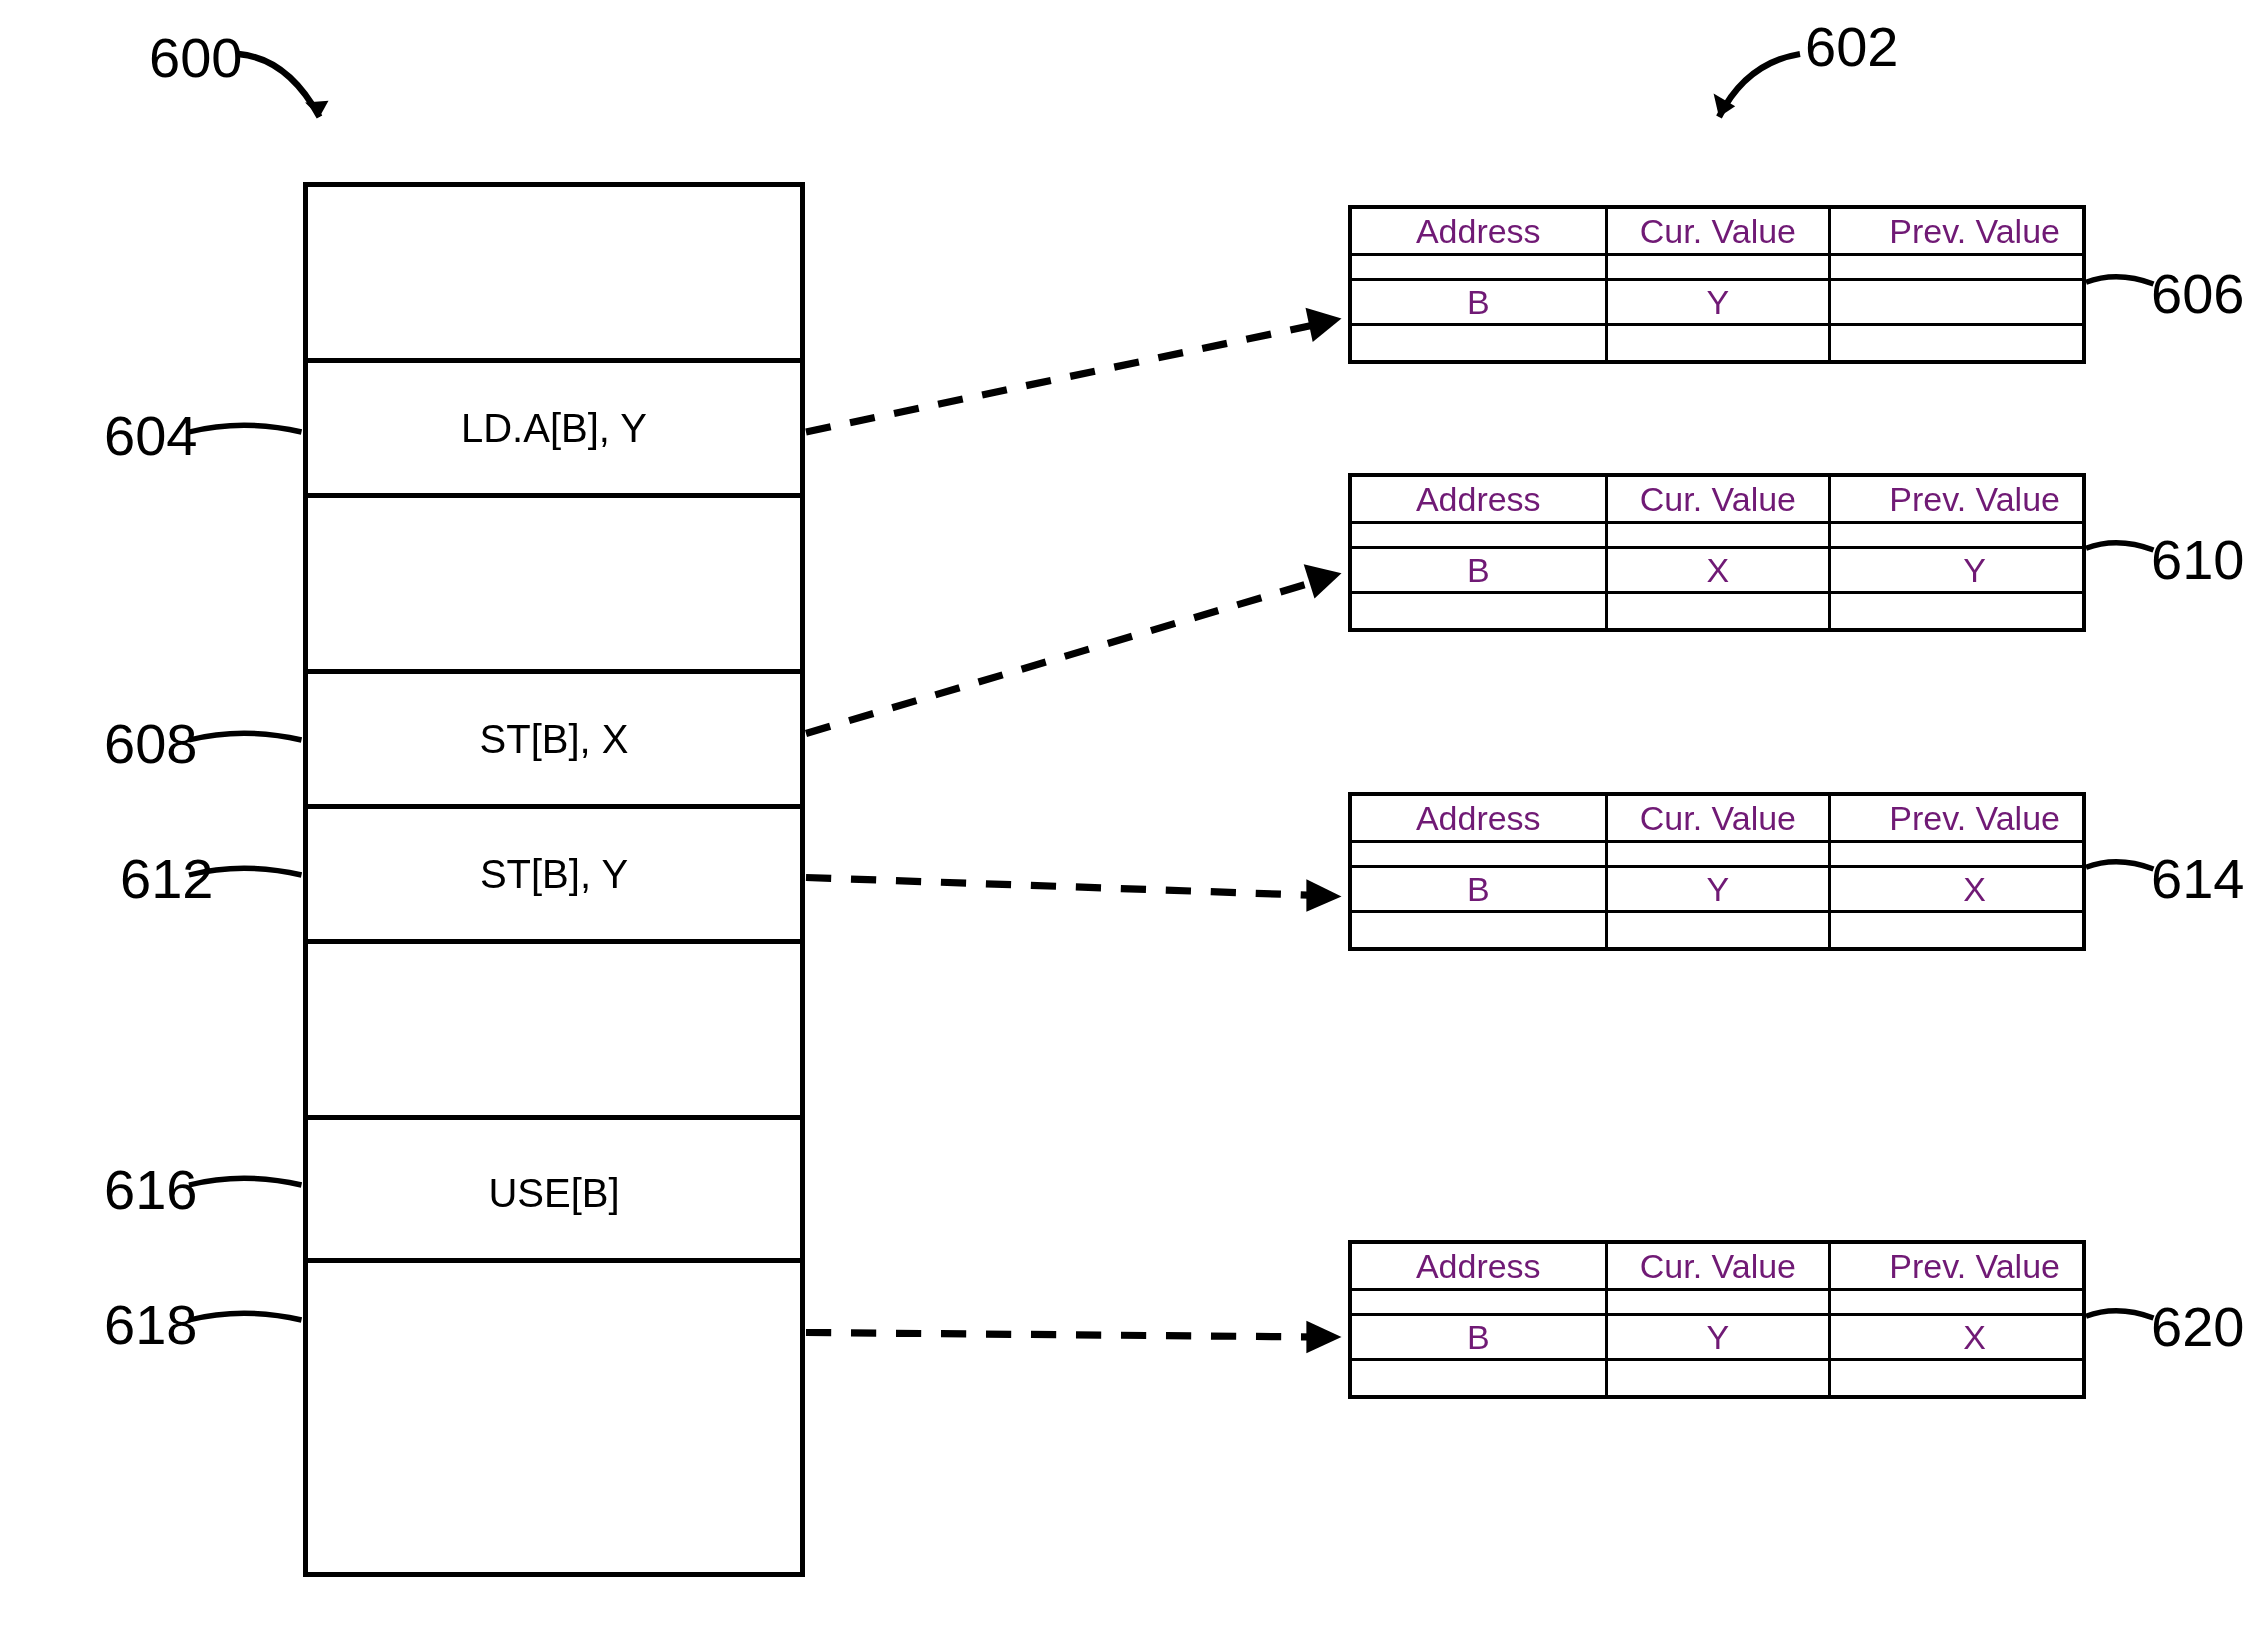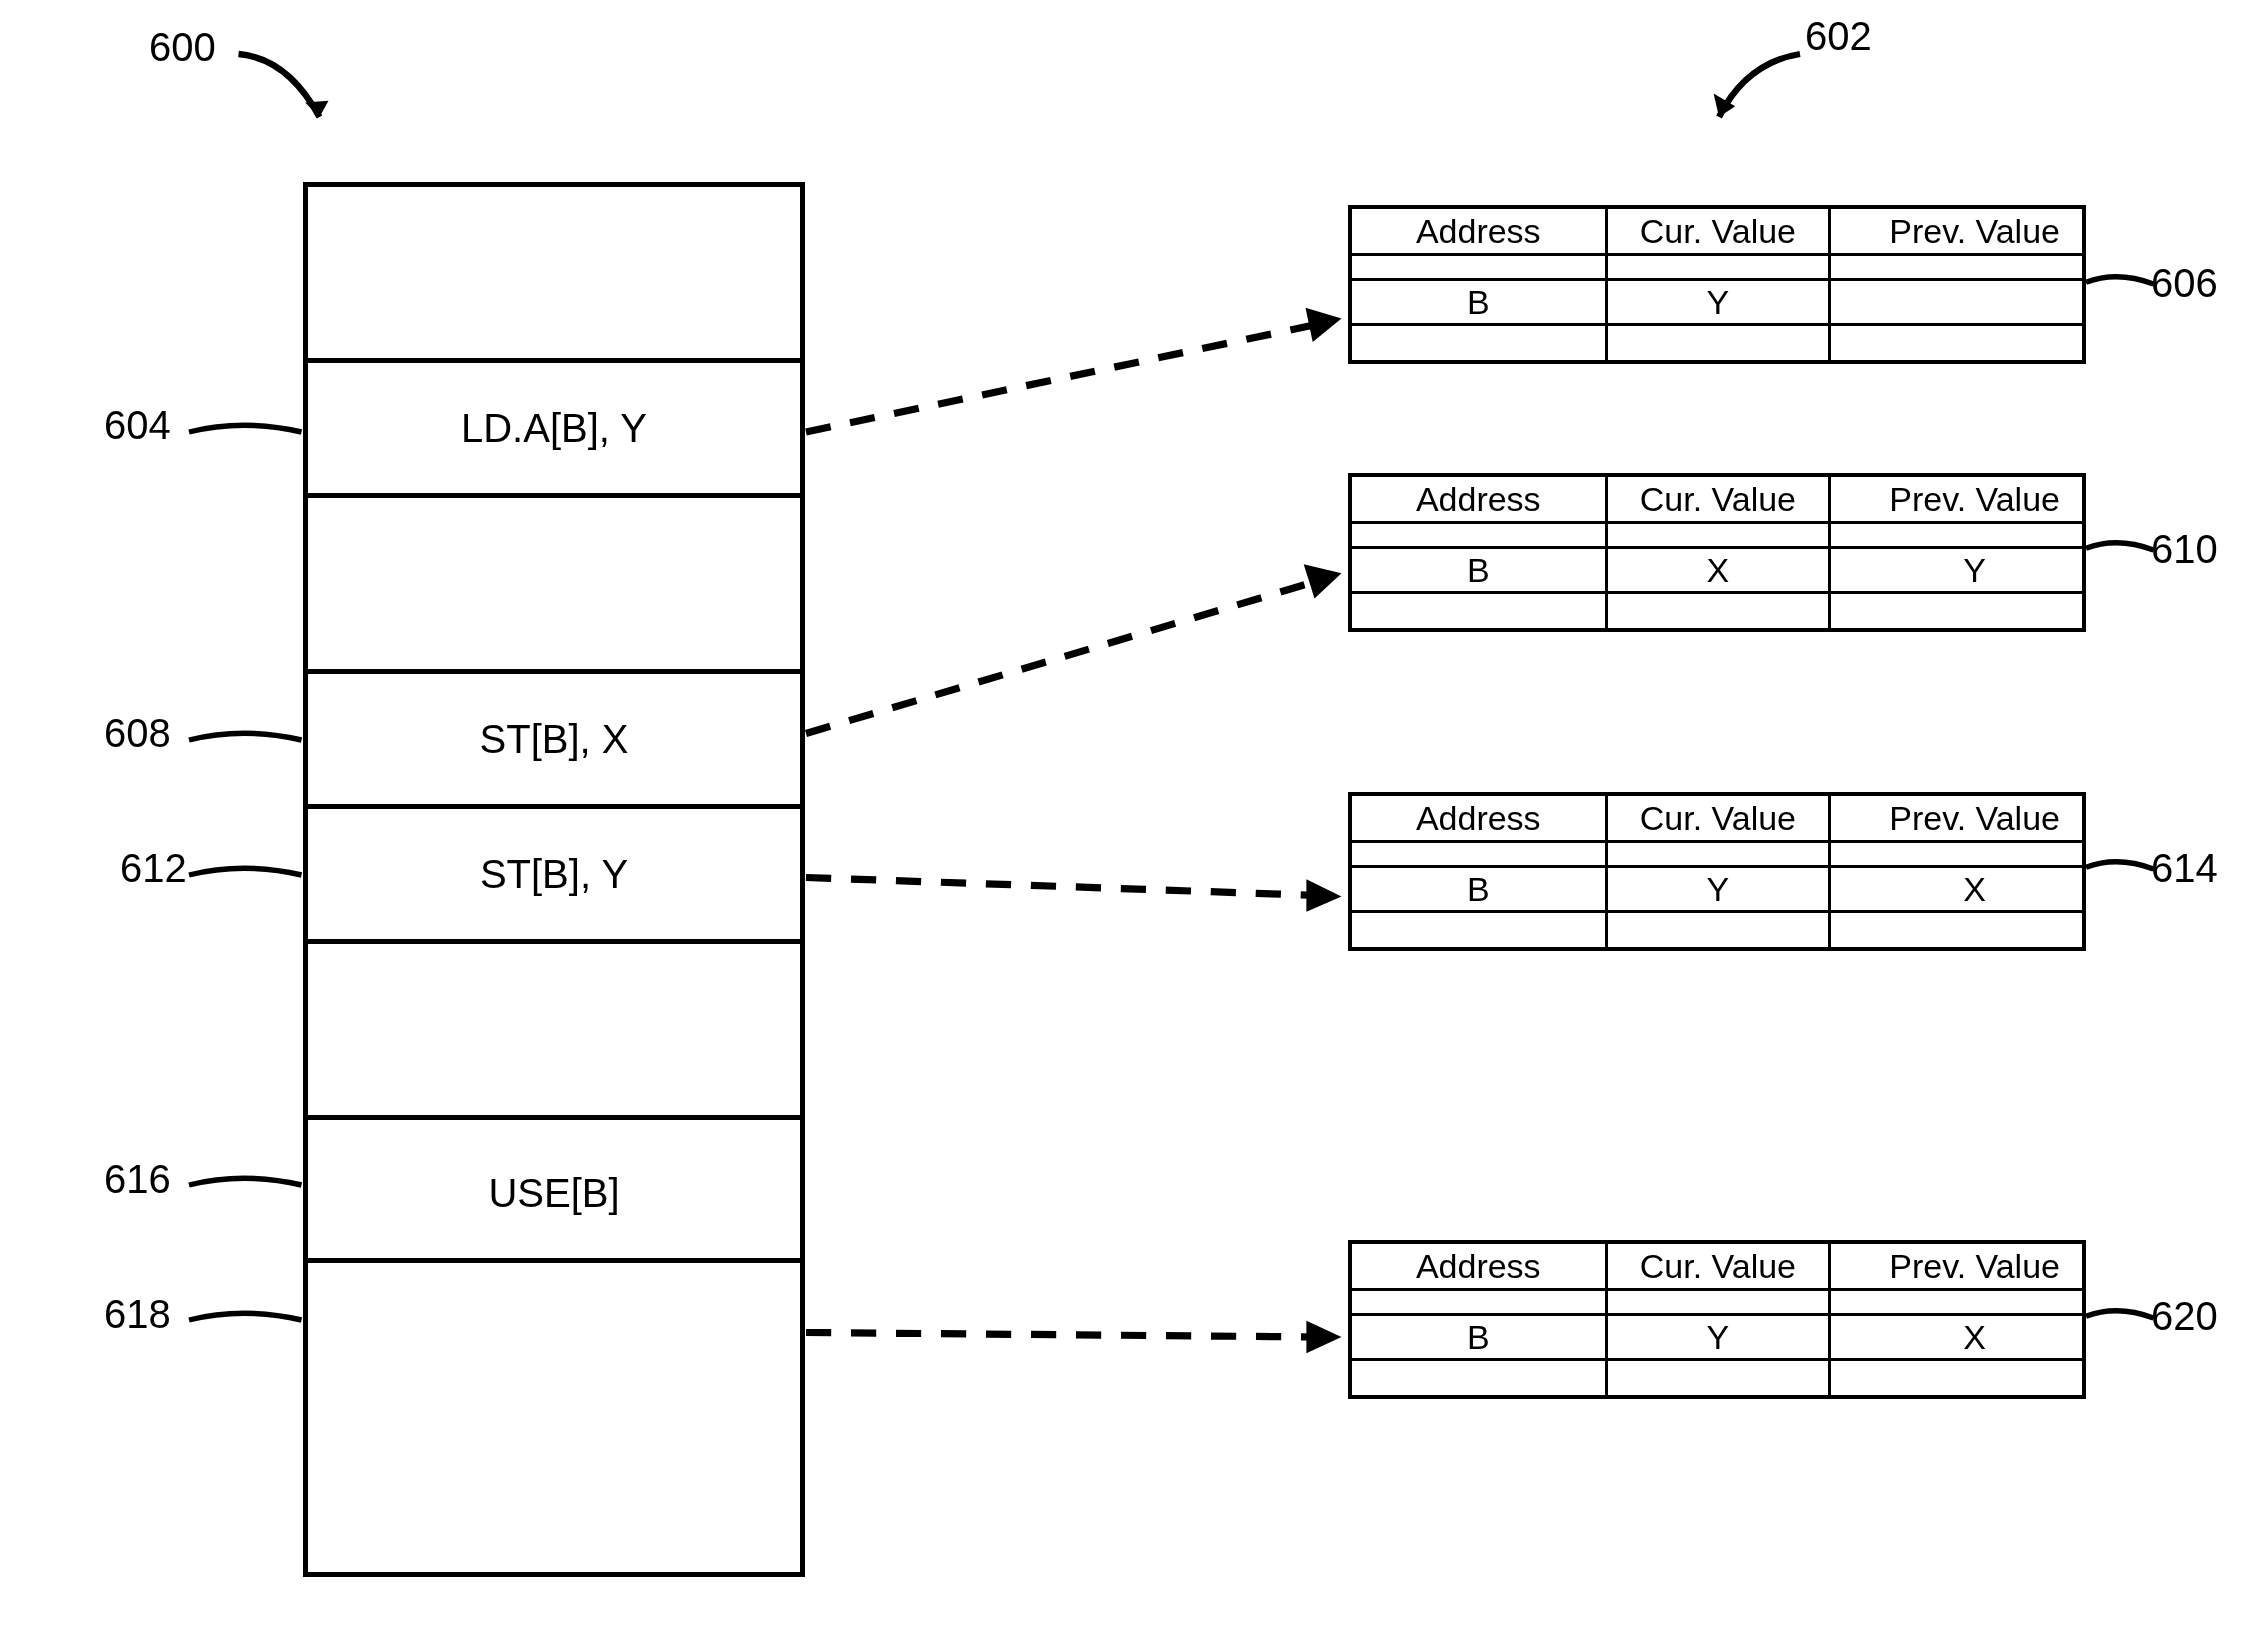--- a/index.html
+++ b/index.html
@@ -5,21 +5,21 @@
   * { box-sizing: border-box; margin: 0; padding: 0; }
   body {
     background: #ffffff;
     font-family: Arial, Helvetica, sans-serif;
     width: 2266px;
     height: 1633px;
     position: relative;
   }
   .label {
     position: absolute;
-    font-size: 40px;
+    font-size: 56px;
     color: #000;
     white-space: nowrap;
   }
   
   .instr-col {
     position: absolute;
     left: 303px;
     top: 182px;
     width: 502px;
     height: 1395px;
@@ -42,21 +42,21 @@
   }
   .state-table .tr {
     display: flex;
     border-bottom: 3.6px solid #000;
   }
   .state-table .tr:last-child { border-bottom: none; }
   .state-table .td {
     border-right: 3.6px solid #000;
     text-align: right;
     font-size: 34px;
-    color: #000000;
+    color: #701a75;
     display: flex;
     align-items: center;
     justify-content: center;
   }
   .state-table .td:last-child { border-right: none; }
   .td-a { width: 257px; }
   .td-b { width: 225px; }
   .td-c { width: 252px; padding-left: 36px; }
   
   svg.arrow {

